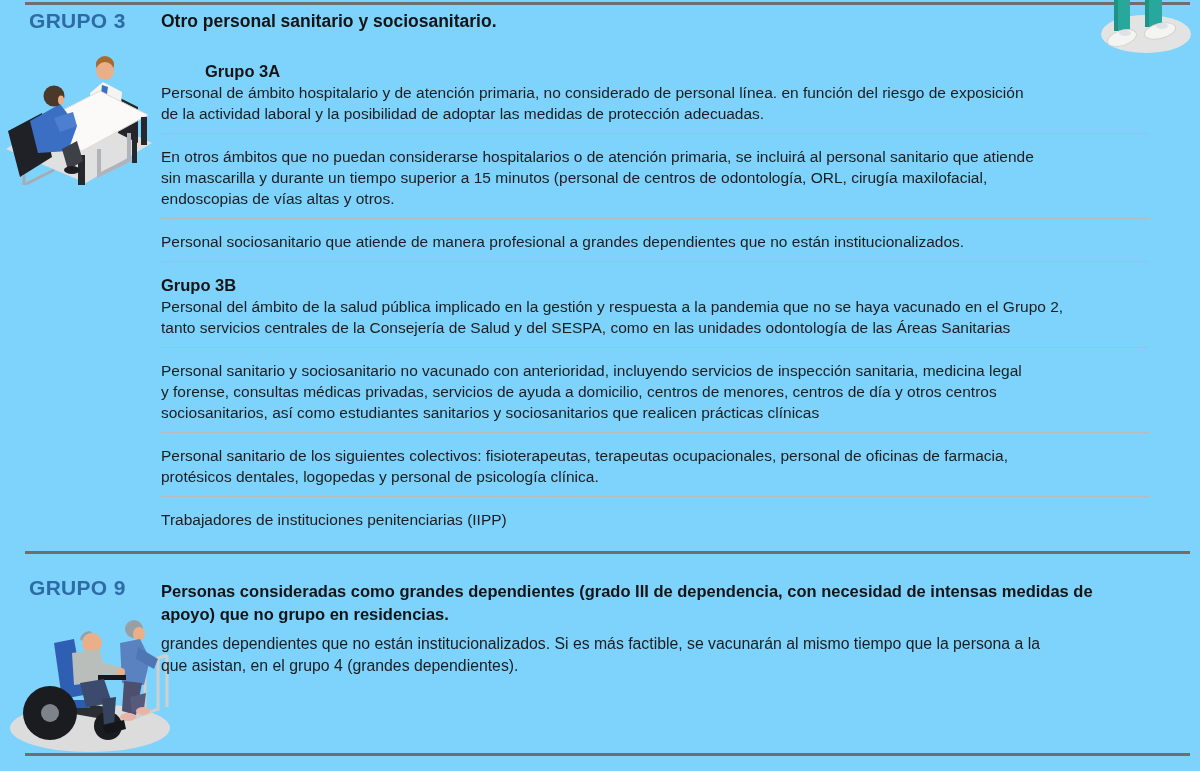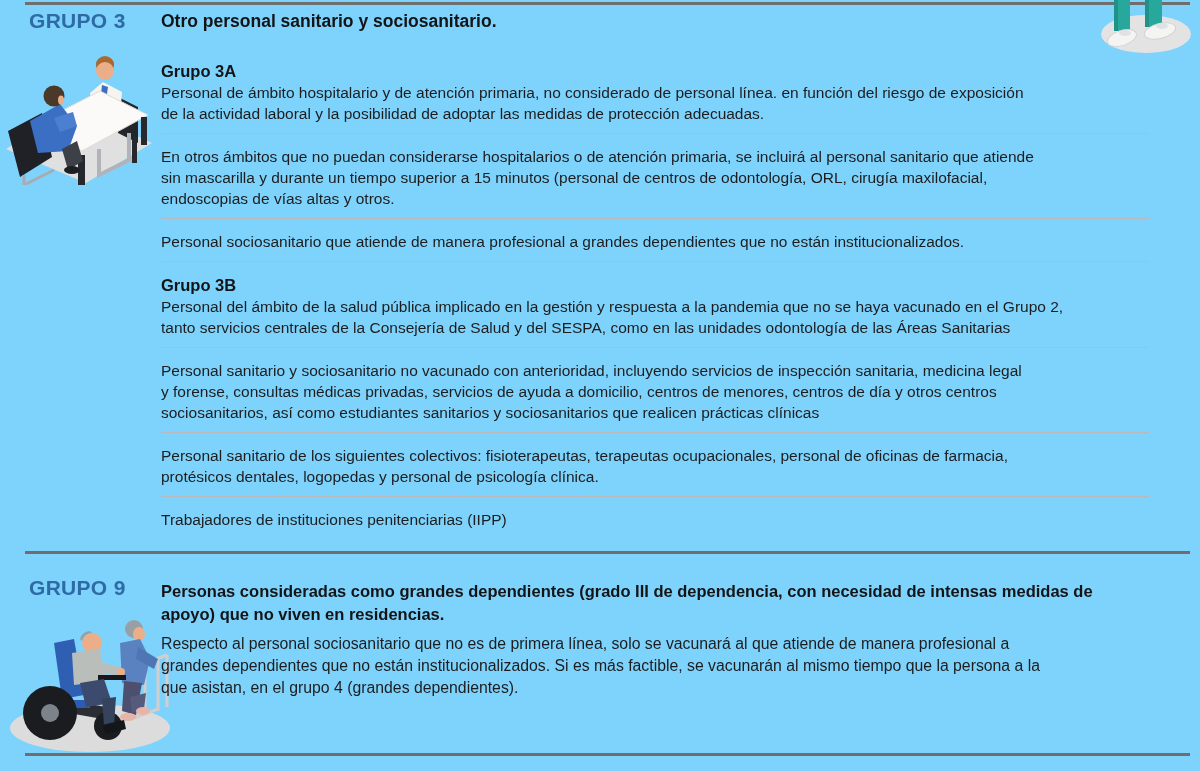--- a/index.html
+++ b/index.html
@@ -20,21 +20,21 @@
   .g4-label { top:576px; }
   .illu { position:absolute; z-index:2; }
   .illu-g3 { left:2px; top:33px; }
   .illu-g4 { left:8px; top:597px; }
   .illu-feet { left:1098px; top:0; }
   .content { position:absolute; left:161px; width:990px; z-index:2; }
   .content-g3 { top:10px; }
   .content-g4 { top:580px; }
   .section-title { font-size:17.5px; font-weight:bold; line-height:22px; color:#141416; }
   .sub-heading { font-size:16.5px; font-weight:bold; line-height:22px; color:#141416; }
-  .mt-subA { margin-top:28px; }
+  .mt-subA { margin-top:28px;margin-left:44px; }
   .mt-subB { margin-top:12px; }
   .line { font-size:15.5px; line-height:21px; white-space:nowrap; color:#1d1d1f; }
   .divider { height:1px; background:#b9b9b9; margin:9px 0 12px 0; width:988px; }
   .g4-title-line { font-size:16.5px; font-weight:bold; line-height:23px; white-space:nowrap; color:#141416; }
   .g4-body { margin-top:7px; }
   .g4-body .line { font-size:15.8px; line-height:22px; }
 </style>
 </head>
 <body>
 
@@ -176,21 +176,20 @@
       <circle cx="113" cy="75" r="4" fill="#eaaf88"></circle>
       <rect x="90" y="78" width="28" height="5" fill="#17181c"></rect>
       <polygon points="72,86 96,82 104,106 78,110" fill="#3c4a6e"></polygon>
       <polygon points="94,102 108,100 106,128 96,128" fill="#36435f"></polygon>
       <polygon points="94,128 116,123 118,132 98,137" fill="#15161a"></polygon>
     </svg>
   </div>
 
   <div class="content content-g4">
     <div class="g4-title-line">Personas consideradas como grandes dependientes (grado III de dependencia, con necesidad de intensas medidas de</div>
-    <div class="g4-title-line">apoyo) que no viven en residencias.</div>
+    <div class="g4-title-line">apoyo) que no grupo en residencias.</div>
     <div class="g4-body">
-      <div class="line">Respecto al personal sociosanitario que no es de primera línea, solo se vacunará al que atiende de manera profesional a</div>
       <div class="line">grandes dependientes que no están institucionalizados. Si es más factible, se vacunarán al mismo tiempo que la persona a la</div>
       <div class="line">que asistan, en el grupo 4 (grandes dependientes).</div>
     </div>
   </div>
 
 </div>
 
 </body></html>

